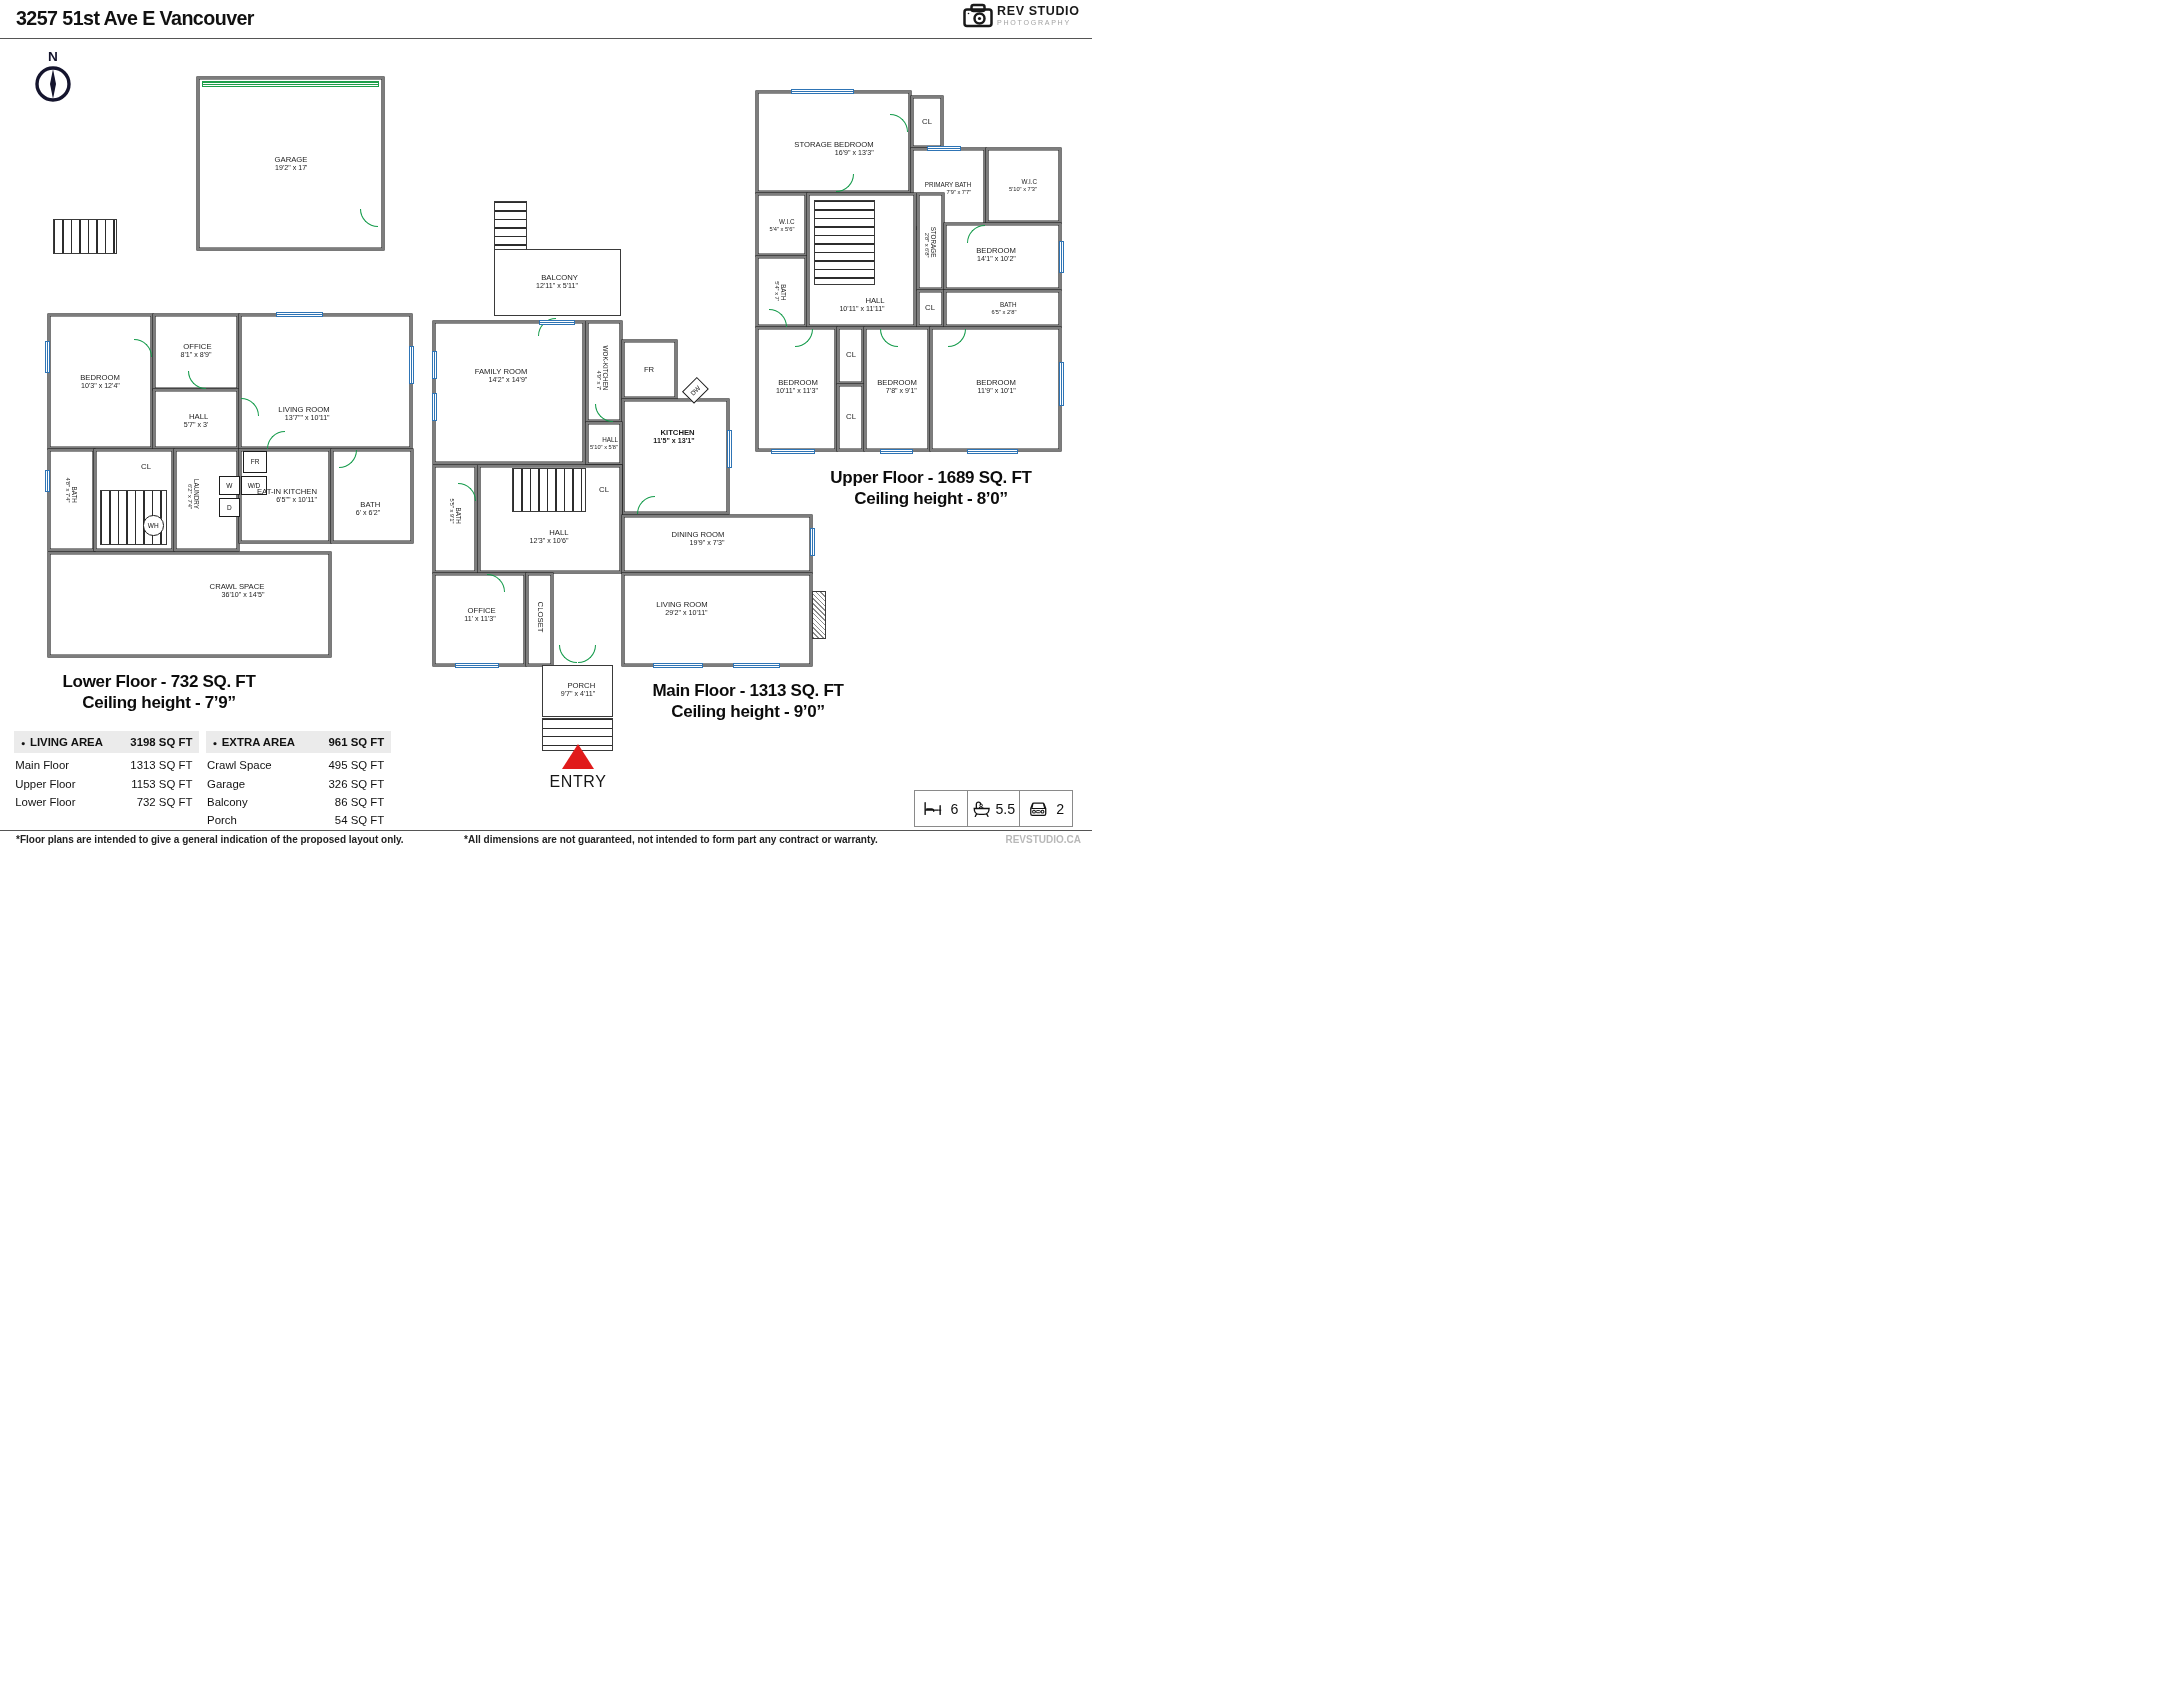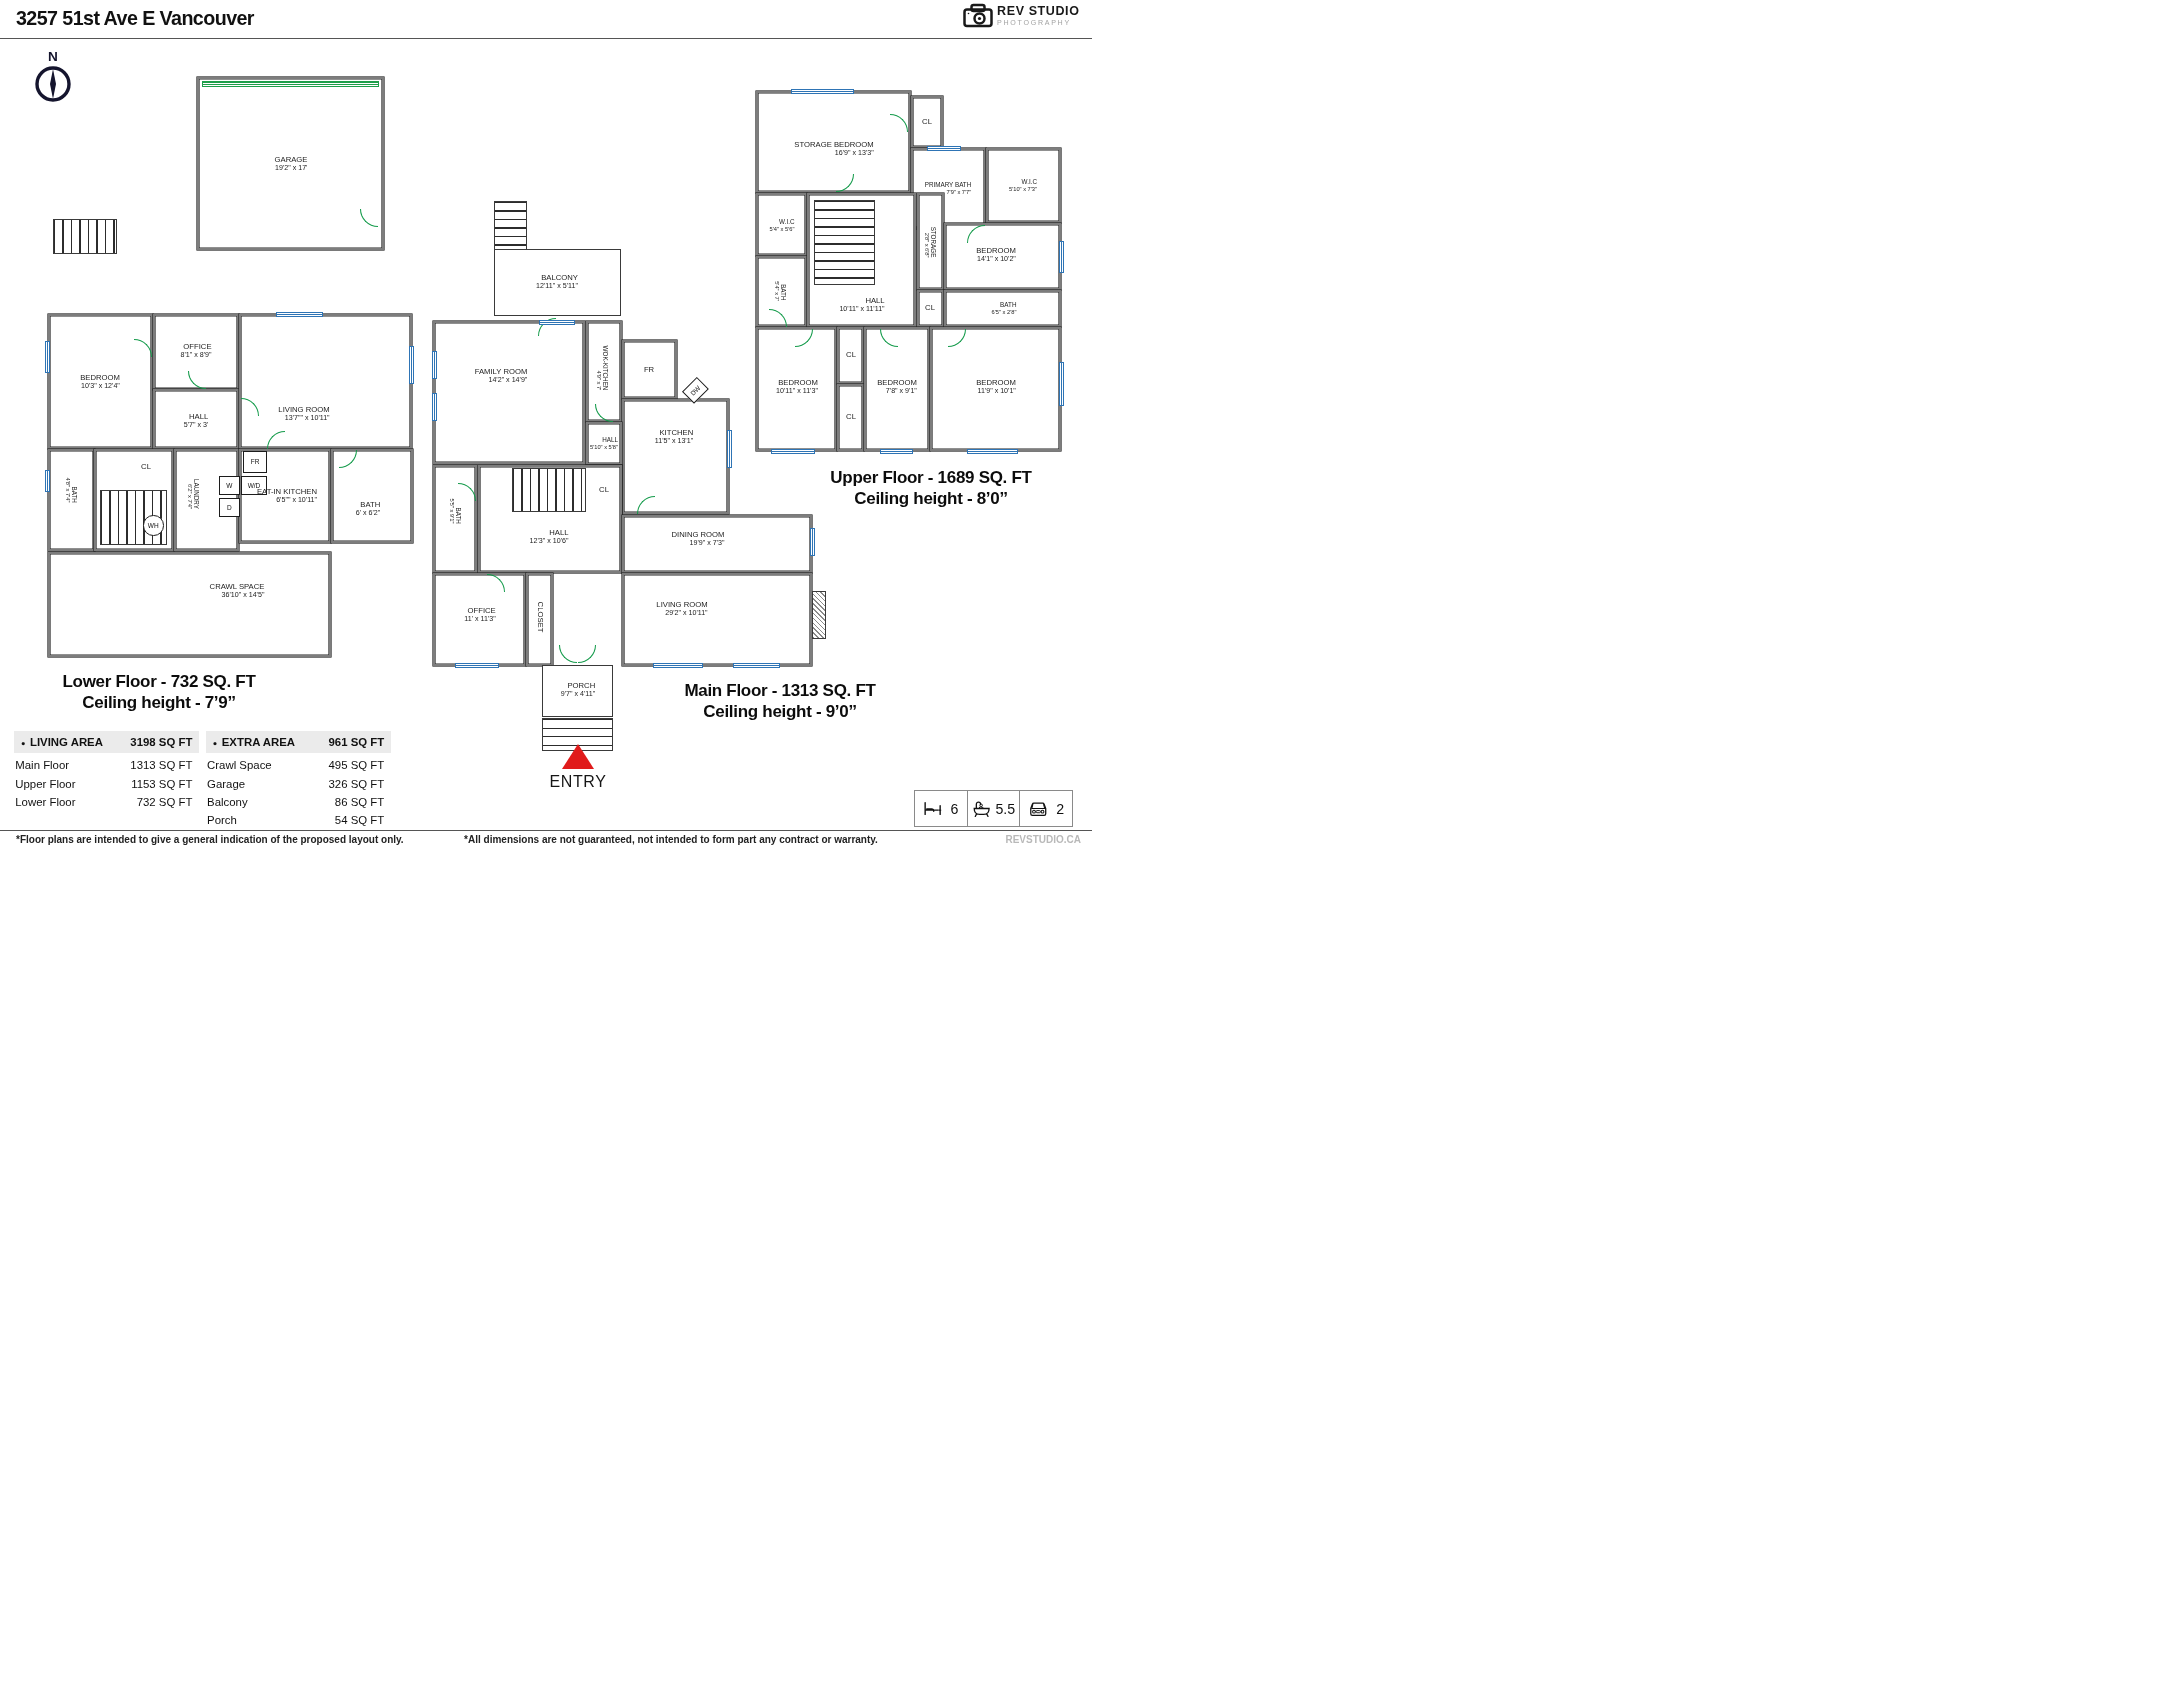--- a/index.html
+++ b/index.html
@@ -225,21 +225,21 @@
       <div class="rname">WOK-KITCHEN</div>
       <div class="rdims">4'9" x 7'</div>
     </div>
   <div class="rlabel" style="left:649px;top:370px;">
       <div class="rname">FR</div>
     </div>
   <div class="rlabel sm" style="left:604px;top:443px;">
       <div class="rname">HALL</div>
       <div class="rdims">5'10" x 5'8"</div>
     </div>
-  <div class="rlabel" style="left:674px;top:437px;">
+  <div class="rlabel" style="left:674px;top:437px;font-weight:bold;">
       <div class="rname">KITCHEN</div>
       <div class="rdims">11'5" x 13'1"</div>
     </div>
   <div class="rlabel" style="left:604px;top:490px;">
       <div class="rname">CL</div>
     </div>
   <div class="rlabel vert sm" style="left:455px;top:511px;">
       <div class="rname">BATH</div>
       <div class="rdims">5'5" x 9'1"</div>
     </div>
@@ -263,21 +263,21 @@
       <div class="rdims">29'2" x 10'11"</div>
     </div>
   <div class="rlabel" style="left:578px;top:690px;">
       <div class="rname">PORCH</div>
       <div class="rdims">9'7" x 4'11"</div>
     </div>
 
   <div id="entry-tri"></div>
   <div id="entry-lbl">ENTRY</div>
 
-  <div class="floor-title" style="left:780px;top:680px;">
+  <div class="floor-title" style="left:748px;top:680px;">
     <div>Main Floor - 1313 SQ. FT</div>
       <div>Ceiling height - 9’0’’</div>
   </div>
 
   <div class="room" style="left:756px;top:91px;width:155px;height:102px;"></div>
   <div class="room" style="left:911px;top:96px;width:32px;height:52px;"></div>
   <div class="room" style="left:911px;top:148px;width:75px;height:81px;"></div>
   <div class="room" style="left:986px;top:148px;width:75px;height:75px;"></div>
   <div class="room" style="left:756px;top:193px;width:51px;height:63px;"></div>
   <div class="room" style="left:756px;top:256px;width:51px;height:71px;"></div>

